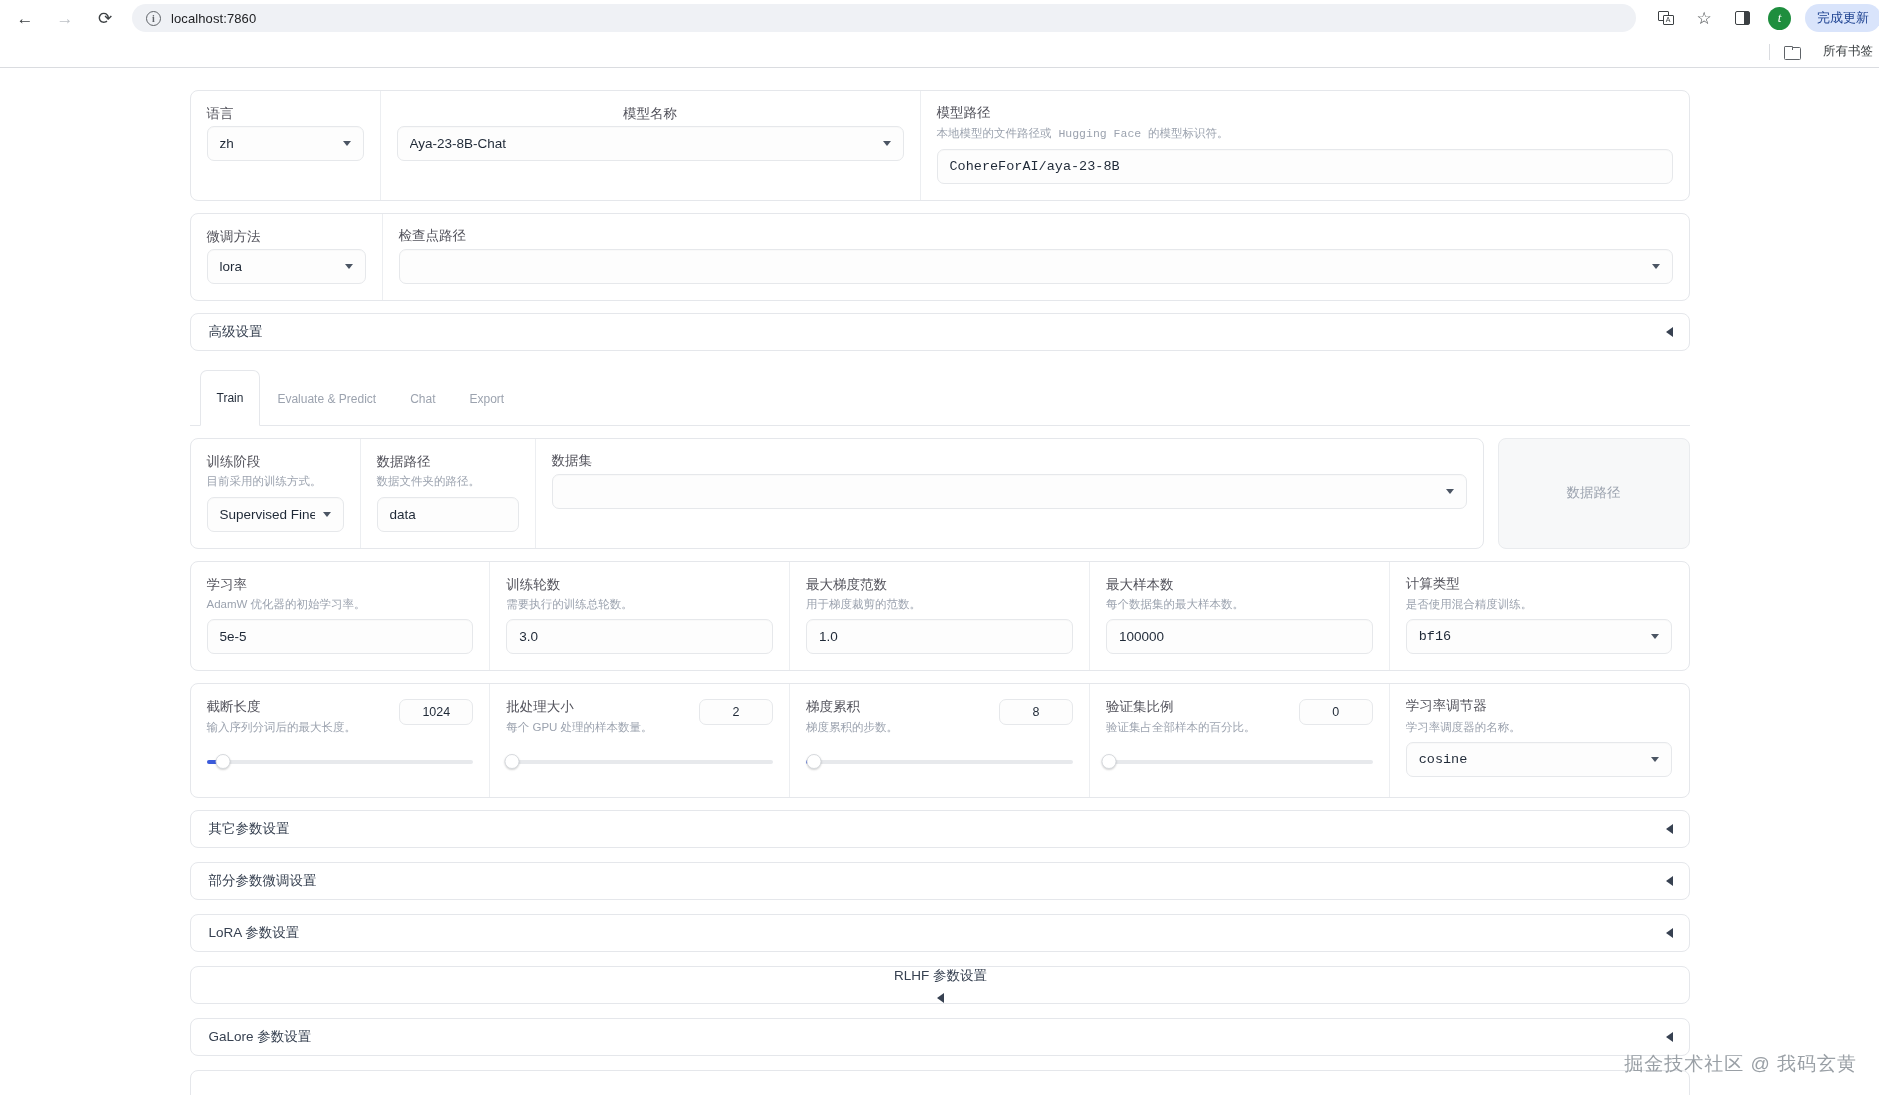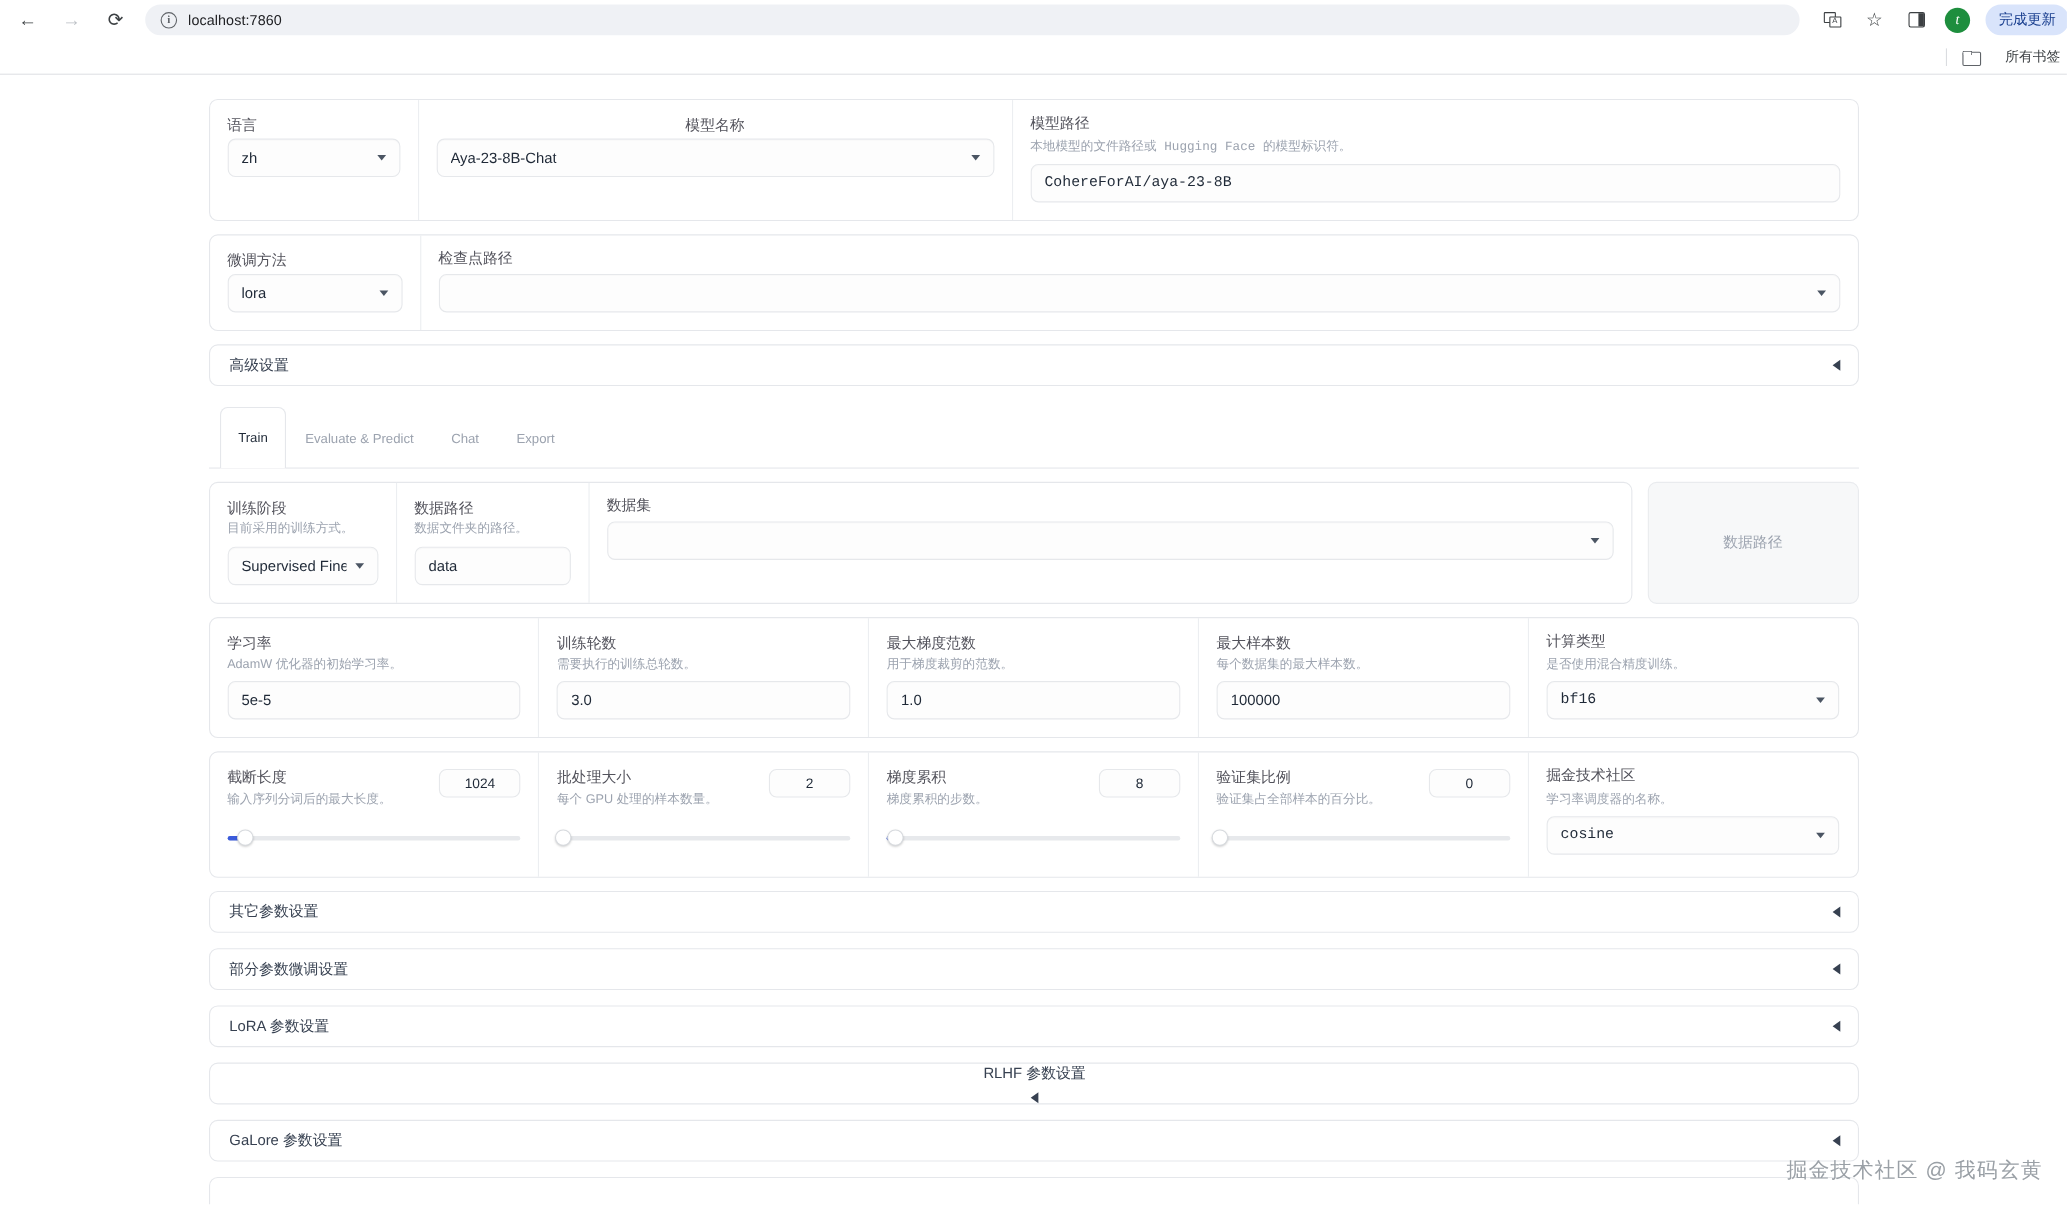--- a/index.html
+++ b/index.html
@@ -529,21 +529,21 @@
             </div>
             <div class="num-box">0</div>
           </div>
           <div class="slider">
             <div class="track"></div>
             <div class="fill" style="width:1%"></div>
             <div class="knob" style="left:1%"></div>
           </div>
         </div>
         <div class="cell">
-          <div class="lbl">掘金技术社区</div>
+          <div class="lbl">学习率调节器</div>
           <div class="hint">学习率调度器的名称。</div>
           <div class="ctrl select">
             <span class="val">cosine</span>
             <span class="caret"></span>
           </div>
         </div>
       </div>
     </div>
 
     <div class="accordion" style="margin-bottom:14px;">

